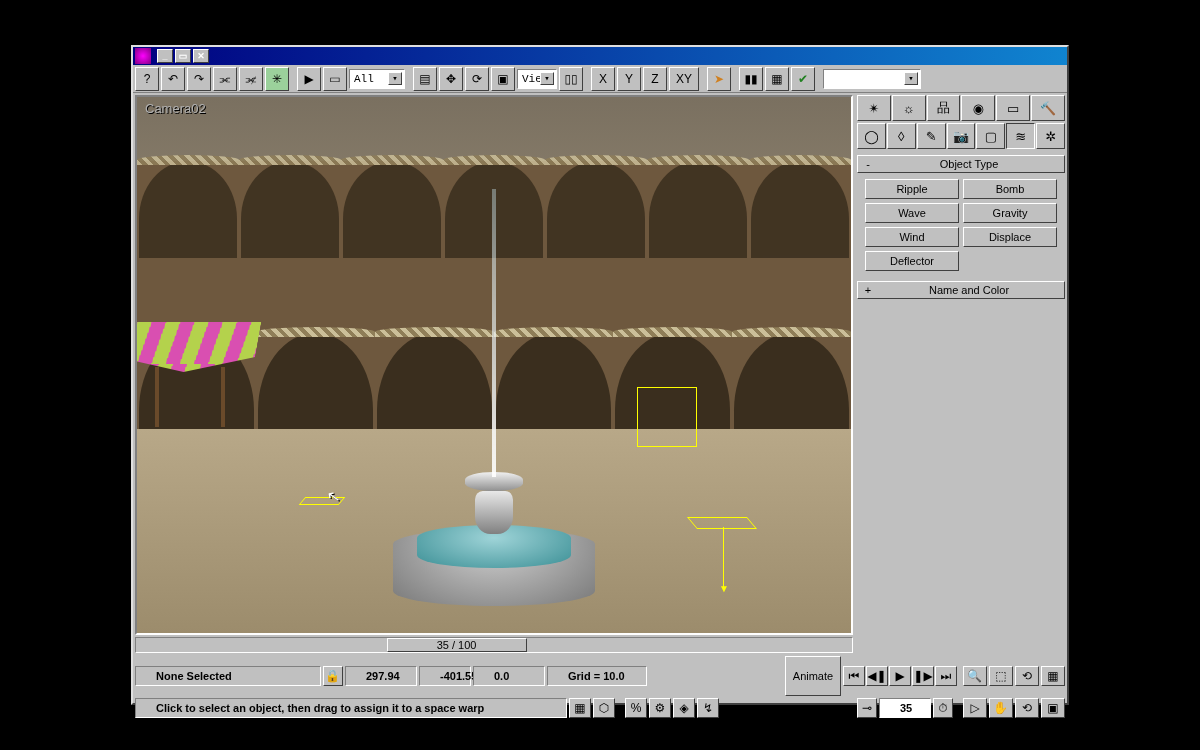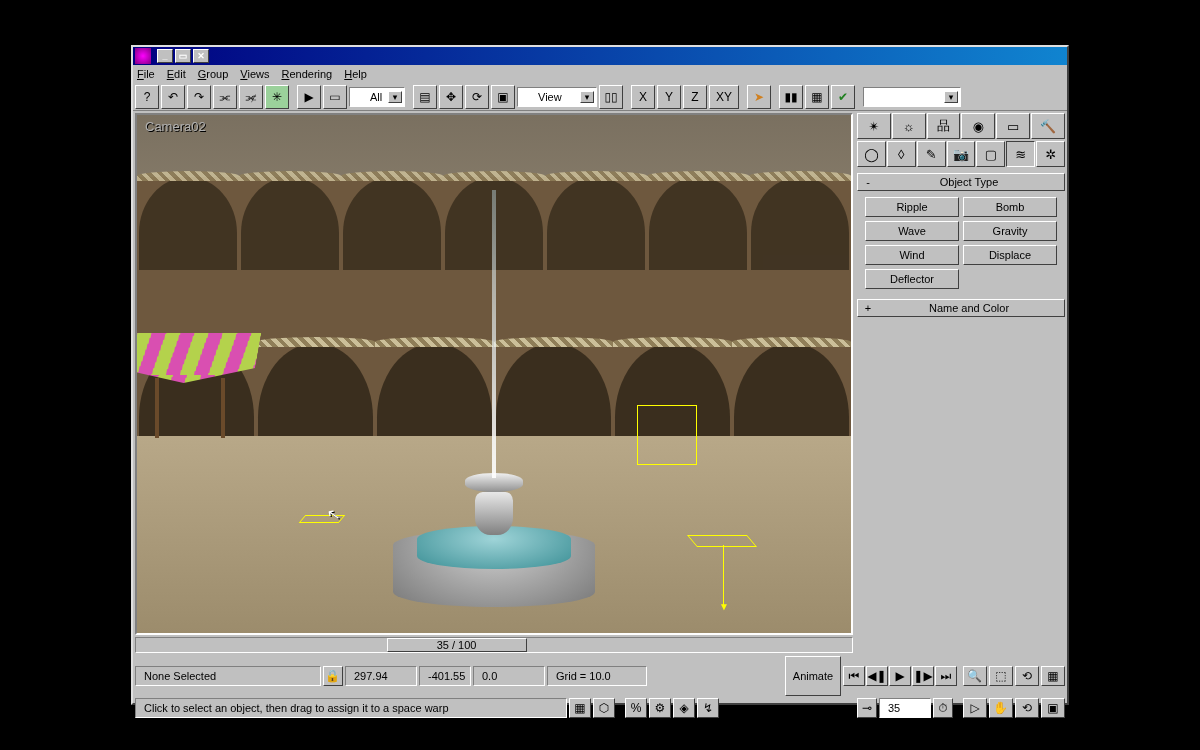--- a/index.html
+++ b/index.html
@@ -9,21 +9,21 @@
   .titlebar .icon { width: 16px; height: 16px; margin-right: 4px; display: inline-block; background: radial-gradient(circle at 50% 50%, #ff00ff, #800080); }
   .titlebar .title { flex: 1; }
   .titlebar .winbtn { width: 16px; height: 14px; background: #c0c0c0; border: 1px solid; border-color: #fff #404040 #404040 #fff; margin-left: 2px; display: flex; align-items: center; justify-content: center; font-size: 9px; line-height: 1; font-family: Arial; cursor: default;}
   .menubar { height: 18px; display: flex; align-items: center; padding: 0 4px; background: #c0c0c0; }
   .menubar span { margin-right: 12px; cursor: default; }
   .menubar span u { text-decoration: underline; }
   .toolbar { height: 28px; background: #c0c0c0; display: flex; align-items: center; border-bottom: 1px solid #808080; padding: 2px 2px; gap: 2px; }
   .tbtn { width: 24px; height: 24px; border: 1px solid; border-color: #fff #404040 #404040 #fff; background: #c0c0c0; display: flex; align-items: center; justify-content: center; font-size: 12px; cursor: default; }
   .tbtn.big { width: 30px; }
   .sep { width: 4px; }
-  .combo { height: 20px; background: #fff; border: 1px solid; border-color: #808080 #fff #fff #808080; display: flex; align-items: center; padding: 0 14px 0 20px; position: relative; }
+  .combo { height: 20px; background: #fff; border: 1px solid; border-color: #808080 #fff #fff #808080; display: flex; align-items: center; padding: 0 14px 0 4px; position: relative; font-family: Liberation Mono, monospace; }
   .combo:after { content: "▾"; position: absolute; right: 2px; font-size: 9px; background: #c0c0c0; border: 1px solid; border-color: #fff #404040 #404040 #fff; width: 12px; text-align: center; }
   .mainrow { flex: 1; display: flex; overflow: hidden; }
   .viewport-area { flex: 1; display: flex; flex-direction: column; }
   .viewport { flex: 1; position: relative; background: #6b5e4a; border: 2px solid; border-color: #808080 #fff #fff #808080; margin: 2px; overflow: hidden; }
   .viewlabel { position: absolute; top: 4px; left: 8px; color: #b0b0b0; font-size: 13px; text-shadow: 1px 1px 0 #000; z-index: 50; }
   .sky { position: absolute; inset: 0 0 55% 0; background: linear-gradient(#7a7060, #9a8e78); }
   .floor { position: absolute; inset: 62% 0 0 0; background: linear-gradient(#b8a888, #9c8c6c); }
   .wall { position: absolute; left: 0; right: 0; top: 12%; height: 54%; background: #6e583e; }
   .archrow1 { position: absolute; left: 0; right: 0; top: 44%; height: 24%; display: flex; justify-content: space-around; }
   .archrow2 { position: absolute; left: 0; right: 0; top: 12%; height: 18%; display: flex; justify-content: space-around; opacity: 0.85; }
@@ -47,63 +47,55 @@
   .tab { flex:1; height: 26px; border: 1px solid; border-color: #fff #404040 #404040 #fff; display: flex; align-items:center; justify-content:center; font-size: 13px; background:#c0c0c0; }
   .tab.sel { border-color: #404040 #fff #fff #404040; }
   .rollout-head { height: 18px; border: 1px solid; border-color: #fff #404040 #404040 #fff; display:flex; align-items:center; padding: 0 4px; margin-top:4px; }
   .rollout-head .pm { width:12px; text-align:center; margin-right:4px; }
   .rollout-head .lbl { flex:1; text-align:center; }
   .obj-grid { display:grid; grid-template-columns: 1fr 1fr; gap: 4px; padding: 4px 8px; }
   .obj-grid .btn { height: 20px; border: 1px solid; border-color: #fff #404040 #404040 #fff; display:flex; align-items:center; justify-content:center; background:#c0c0c0; }
   .obj-grid .btn.single { grid-column: span 1; }
   .statusbar { height: 48px; background: #c0c0c0; display: flex; flex-direction: column; }
   .statusrow { flex:1; display: flex; align-items: center; padding: 1px 2px; gap: 2px; }
-  .sunk { border: 1px solid; border-color: #808080 #fff #fff #808080; height: 20px; display:flex; align-items:center; padding: 0 8px; background:#c0c0c0; }
+  .sunk { border: 1px solid; border-color: #808080 #fff #fff #808080; height: 20px; display:flex; align-items:center; padding: 0 20px; background:#c0c0c0;font-weight:bold; }
   .timectrl { display:flex; gap:1px; }
   .timectrl .tbtn { width:22px; height:20px; }
   .anim { width: 56px; height: 40px; border: 1px solid; border-color: #fff #404040 #404040 #fff; display:flex; align-items:center; justify-content:center; }
   .cursor { position:absolute; left: 190px; top: 390px; z-index: 80; font-size:16px; color:#fff; text-shadow: 1px 1px 0 #000; transform: rotate(-10deg);}
 </style>
 </head>
 <body>
 
 <div class="window">
   <div class="titlebar">
     <span class="icon"></span>
     <span class="winbtn">_</span>
     <span class="winbtn">▭</span>
     <span class="winbtn">✕</span>
   </div>
 
-  <div class="menubar">
-    <span><u>F</u>ile</span>
-    <span><u>E</u>dit</span>
-    <span><u>G</u>roup</span>
-    <span><u>V</u>iews</span>
-    <span><u>R</u>endering</span>
-    <span><u>H</u>elp</span>
-  </div>
 
   <div class="toolbar">
     <div class="tbtn">?</div>
     <div class="tbtn">↶</div>
     <div class="tbtn">↷</div>
     <div class="tbtn">⫘</div>
     <div class="tbtn">⫘̷</div>
     <div class="tbtn" style="background:#9bd19b">✳</div>
     <div class="sep"></div>
     <div class="tbtn">▶</div>
     <div class="tbtn">▭</div>
     <div class="combo" style="width:56px">All</div>
     <div class="sep"></div>
     <div class="tbtn">▤</div>
     <div class="tbtn">✥</div>
     <div class="tbtn">⟳</div>
     <div class="tbtn">▣</div>
-    <div class="combo" style="width:80px">View</div>
+    <div class="combo" style="width:40px">View</div>
     <div class="tbtn">▯▯</div>
     <div class="sep"></div>
     <div class="tbtn">X</div>
     <div class="tbtn">Y</div>
     <div class="tbtn">Z</div>
     <div class="tbtn big">XY</div>
     <div class="sep"></div>
     <div class="tbtn" style="color:#d08020">➤</div>
     <div class="sep"></div>
     <div class="tbtn">▮▮</div>

